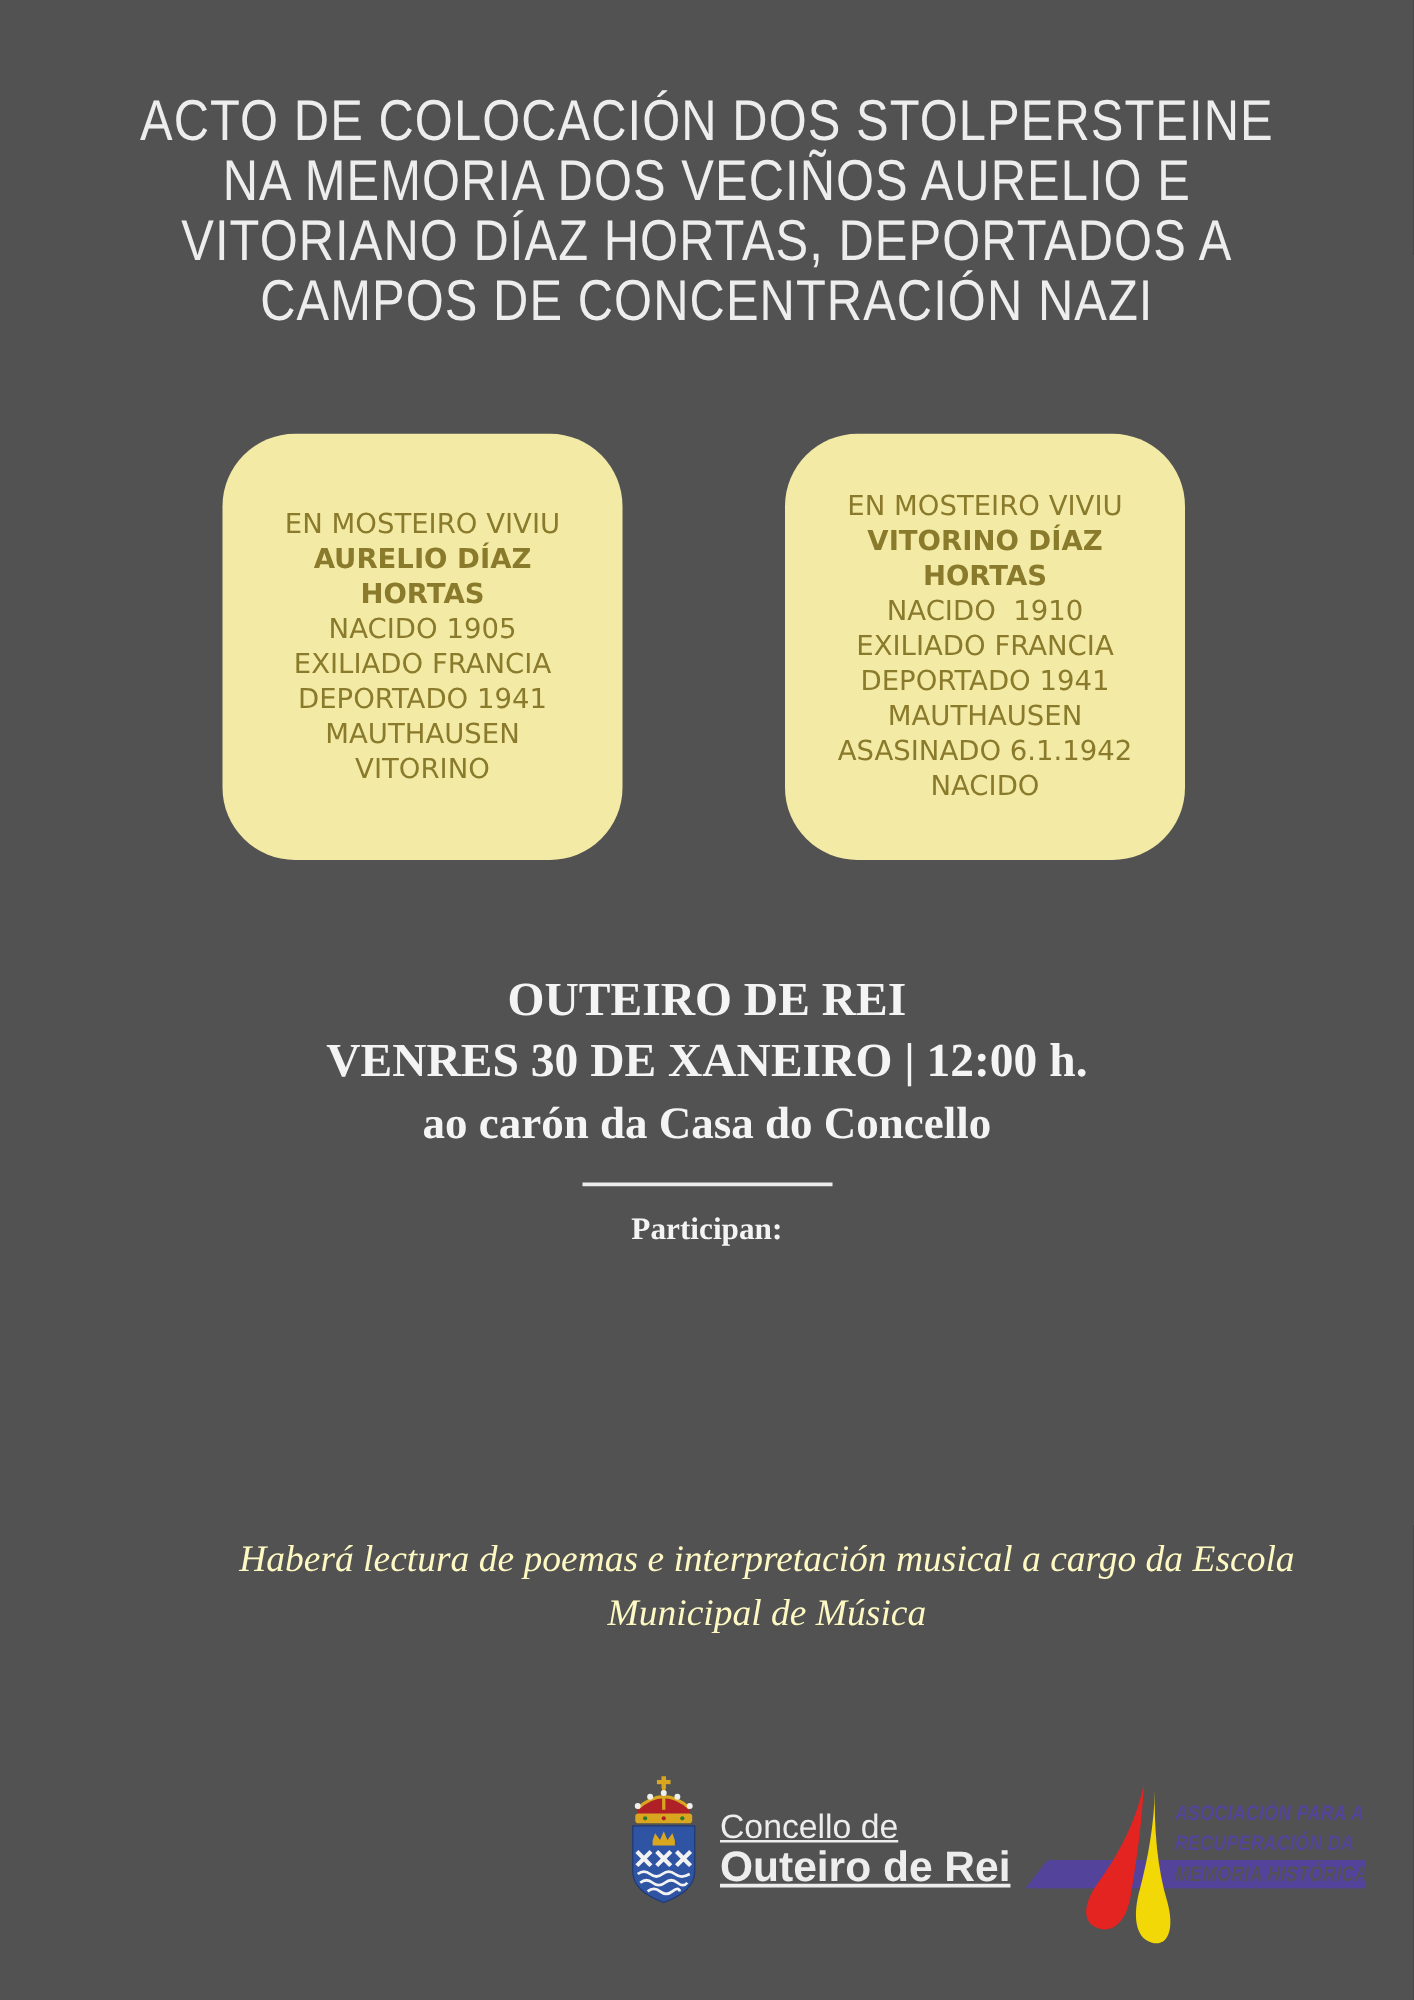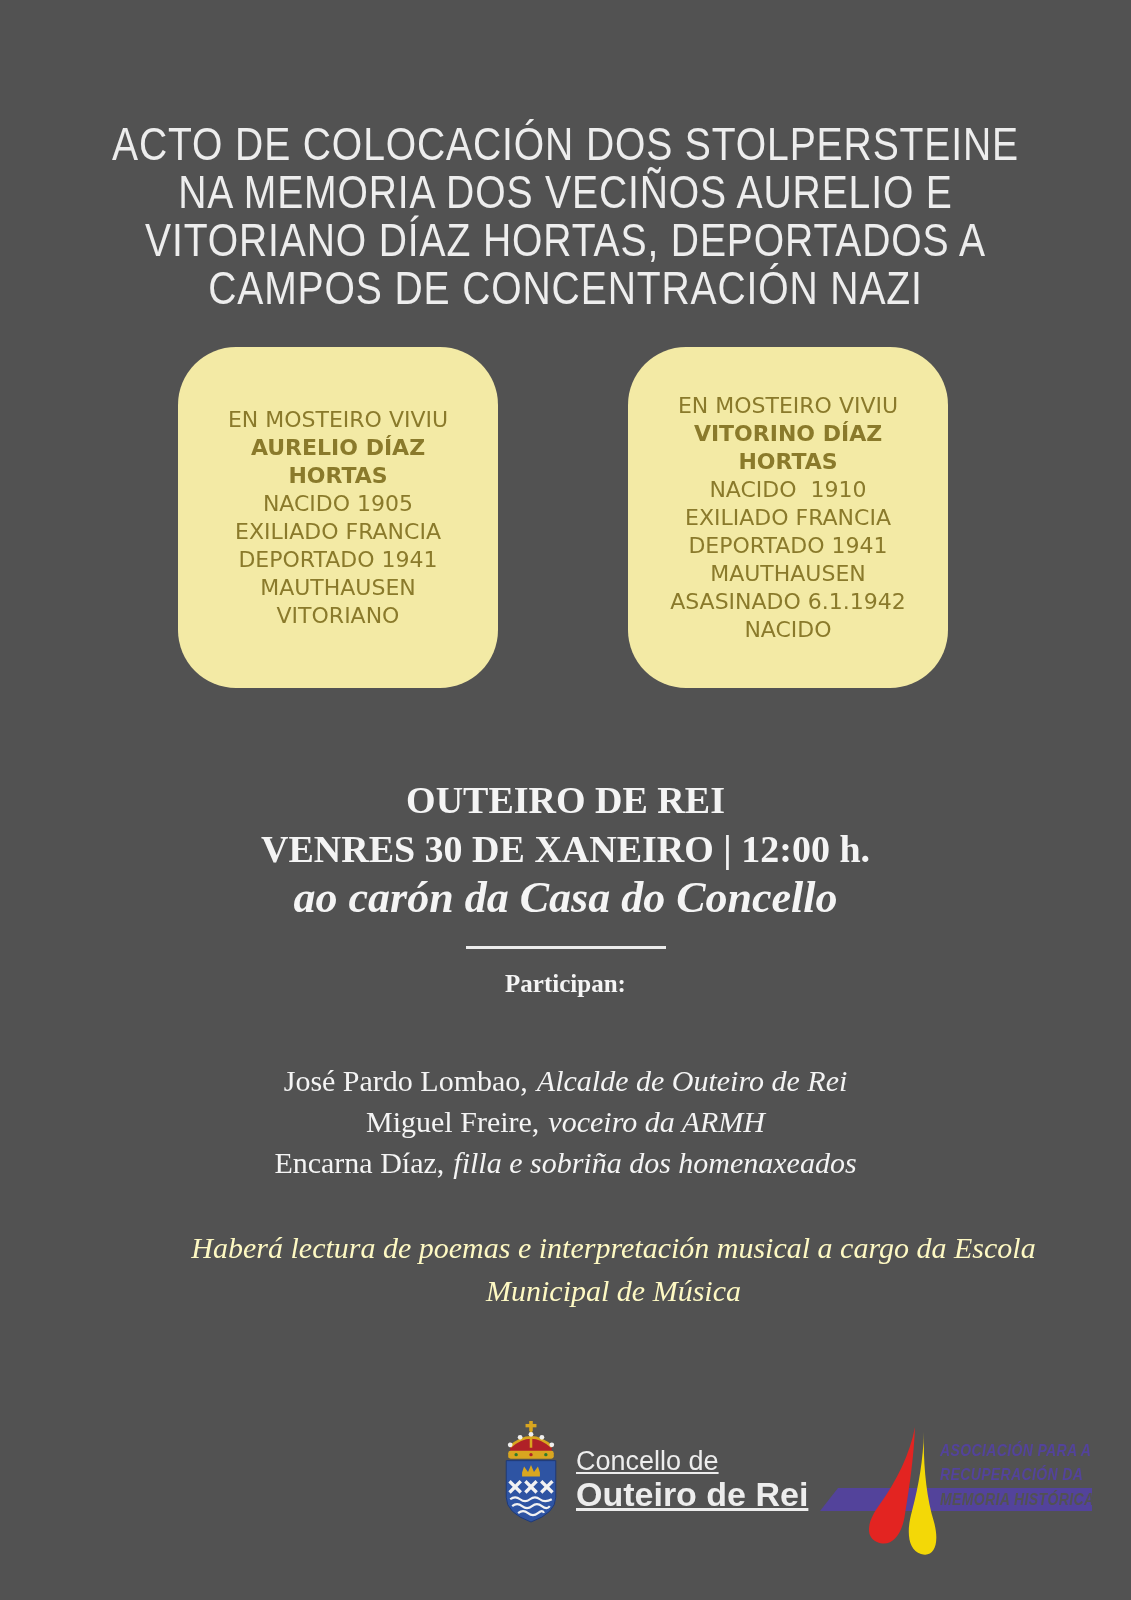--- a/index.html
+++ b/index.html
@@ -13,21 +13,20 @@
   }
 
   
   .title {
     position: absolute;
     top: 72px;
     left: 0;
     width: 100%;
     text-align: center;
     color: var(--c-title_text, #ededed);
-    margin-top: 48px;
   }
   .title-line {
     display: block;
     font-size: 46px;
     line-height: 48px;
     font-weight: 400;
     letter-spacing: 1px;
     transform: scaleX(0.85);
     transform-origin: 50% 50%;
     white-space: nowrap;
@@ -64,21 +63,21 @@
     top: 776px;
     left: 0;
     width: 100%;
     text-align: center;
     color: #f4f4f4;
     font-family: "Liberation Serif", serif;
     font-weight: bold;
   }
   .event-location { font-size: 38px; line-height: 49px; }
   .event-datetime { font-size: 38px; line-height: 49px; }
-  .event-place    { font-size: 44px; line-height: 48px; font-style: italic; }
+  .event-place    { font-size: 36px; line-height: 48px; }
 
   
   .divider {
     position: absolute;
     top: 946px;
     left: 50%;
     transform: translateX(-50%);
     width: 200px;
     height: 3px;
     background: #ececec;
@@ -183,21 +182,21 @@
   </header>
 
   <section class="plaque left">
     <div class="plaque-line">EN MOSTEIRO VIVIU</div>
     <div class="plaque-line bold">AURELIO DÍAZ</div>
     <div class="plaque-line bold">HORTAS</div>
     <div class="plaque-line">NACIDO 1905</div>
     <div class="plaque-line">EXILIADO FRANCIA</div>
     <div class="plaque-line">DEPORTADO 1941</div>
     <div class="plaque-line">MAUTHAUSEN</div>
-    <div class="plaque-line">VITORIANO</div>
+    <div class="plaque-line">VITORINO</div>
   </section>
 
   <section class="plaque right">
     <div class="plaque-line">EN MOSTEIRO VIVIU</div>
     <div class="plaque-line bold">VITORINO DÍAZ</div>
     <div class="plaque-line bold">HORTAS</div>
     <div class="plaque-line">NACIDO  1910</div>
     <div class="plaque-line">EXILIADO FRANCIA</div>
     <div class="plaque-line">DEPORTADO 1941</div>
     <div class="plaque-line">MAUTHAUSEN</div>
@@ -208,31 +207,20 @@
   <section class="event">
     <div class="event-location">OUTEIRO DE REI</div>
     <div class="event-datetime">VENRES 30 DE XANEIRO | 12:00 h.</div>
     <div class="event-place">ao carón da Casa do Concello</div>
   </section>
 
   <div class="divider"></div>
 
   <div class="participan-heading">Participan:</div>
 
-  <section class="participants">
-    <div class="participant-row">
-      <span class="participant-name">José Pardo Lombao,</span><span class="participant-role">Alcalde de Outeiro de Rei</span>
-    </div>
-    <div class="participant-row">
-      <span class="participant-name">Miguel Freire,</span><span class="participant-role">voceiro da ARMH</span>
-    </div>
-    <div class="participant-row">
-      <span class="participant-name">Encarna Díaz,</span><span class="participant-role">filla e sobriña dos homenaxeados</span>
-    </div>
-  </section>
 
   <section class="note">
     <div class="note-line">Haberá lectura de poemas e interpretación musical a cargo da Escola</div>
     <div class="note-line">Municipal de Música</div>
   </section>
 
   <div class="concello-logo">
     <span>
       <svg width="66" height="104" viewBox="0 0 66 105" xmlns="http://www.w3.org/2000/svg">
 

